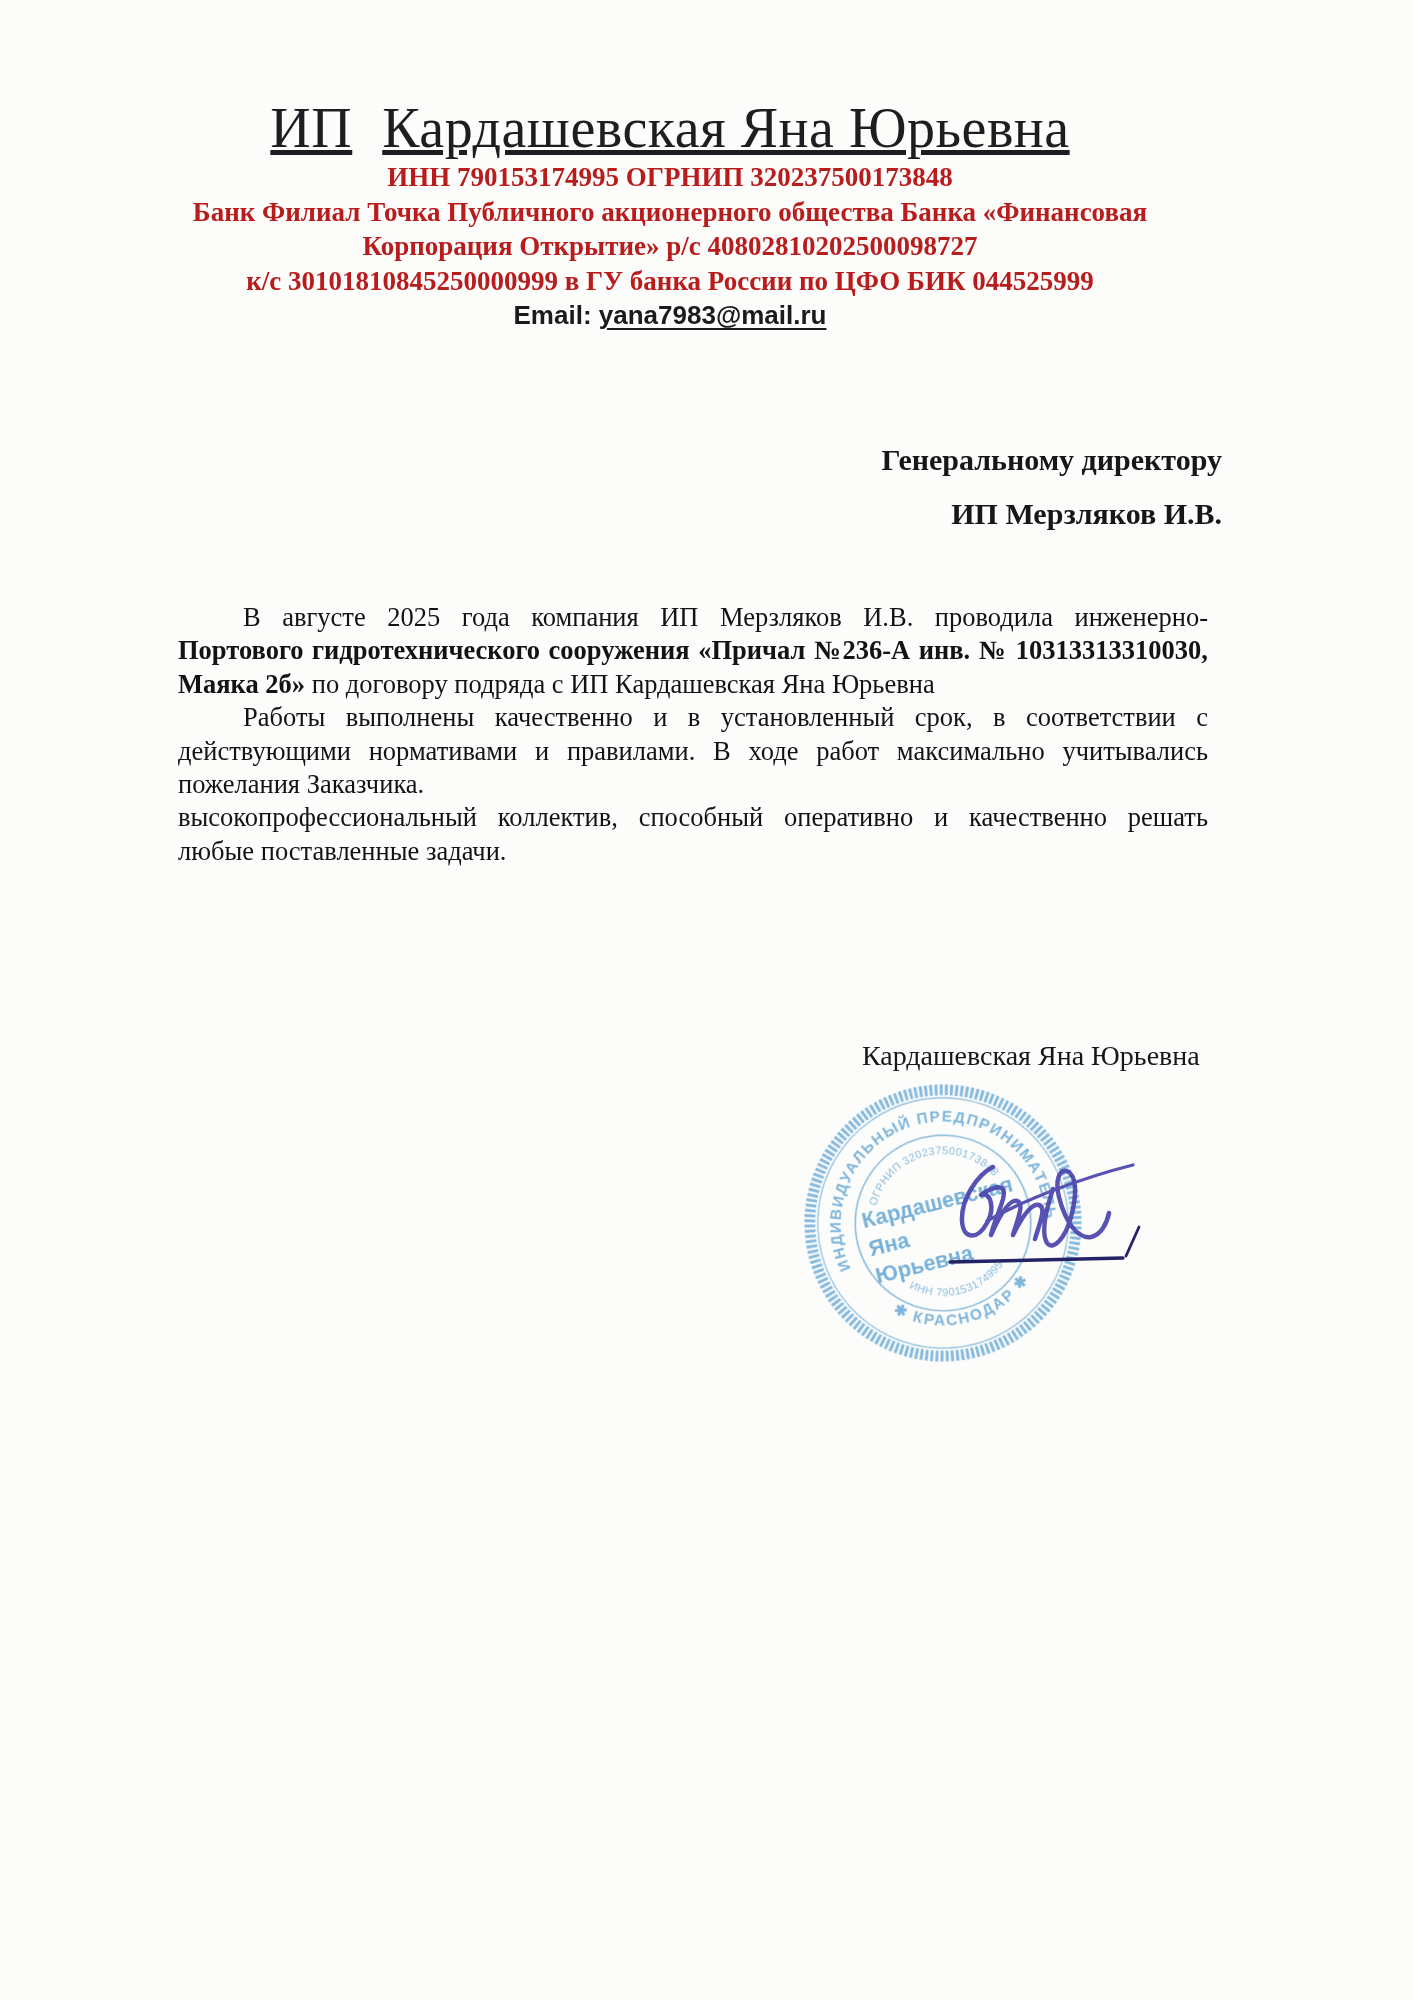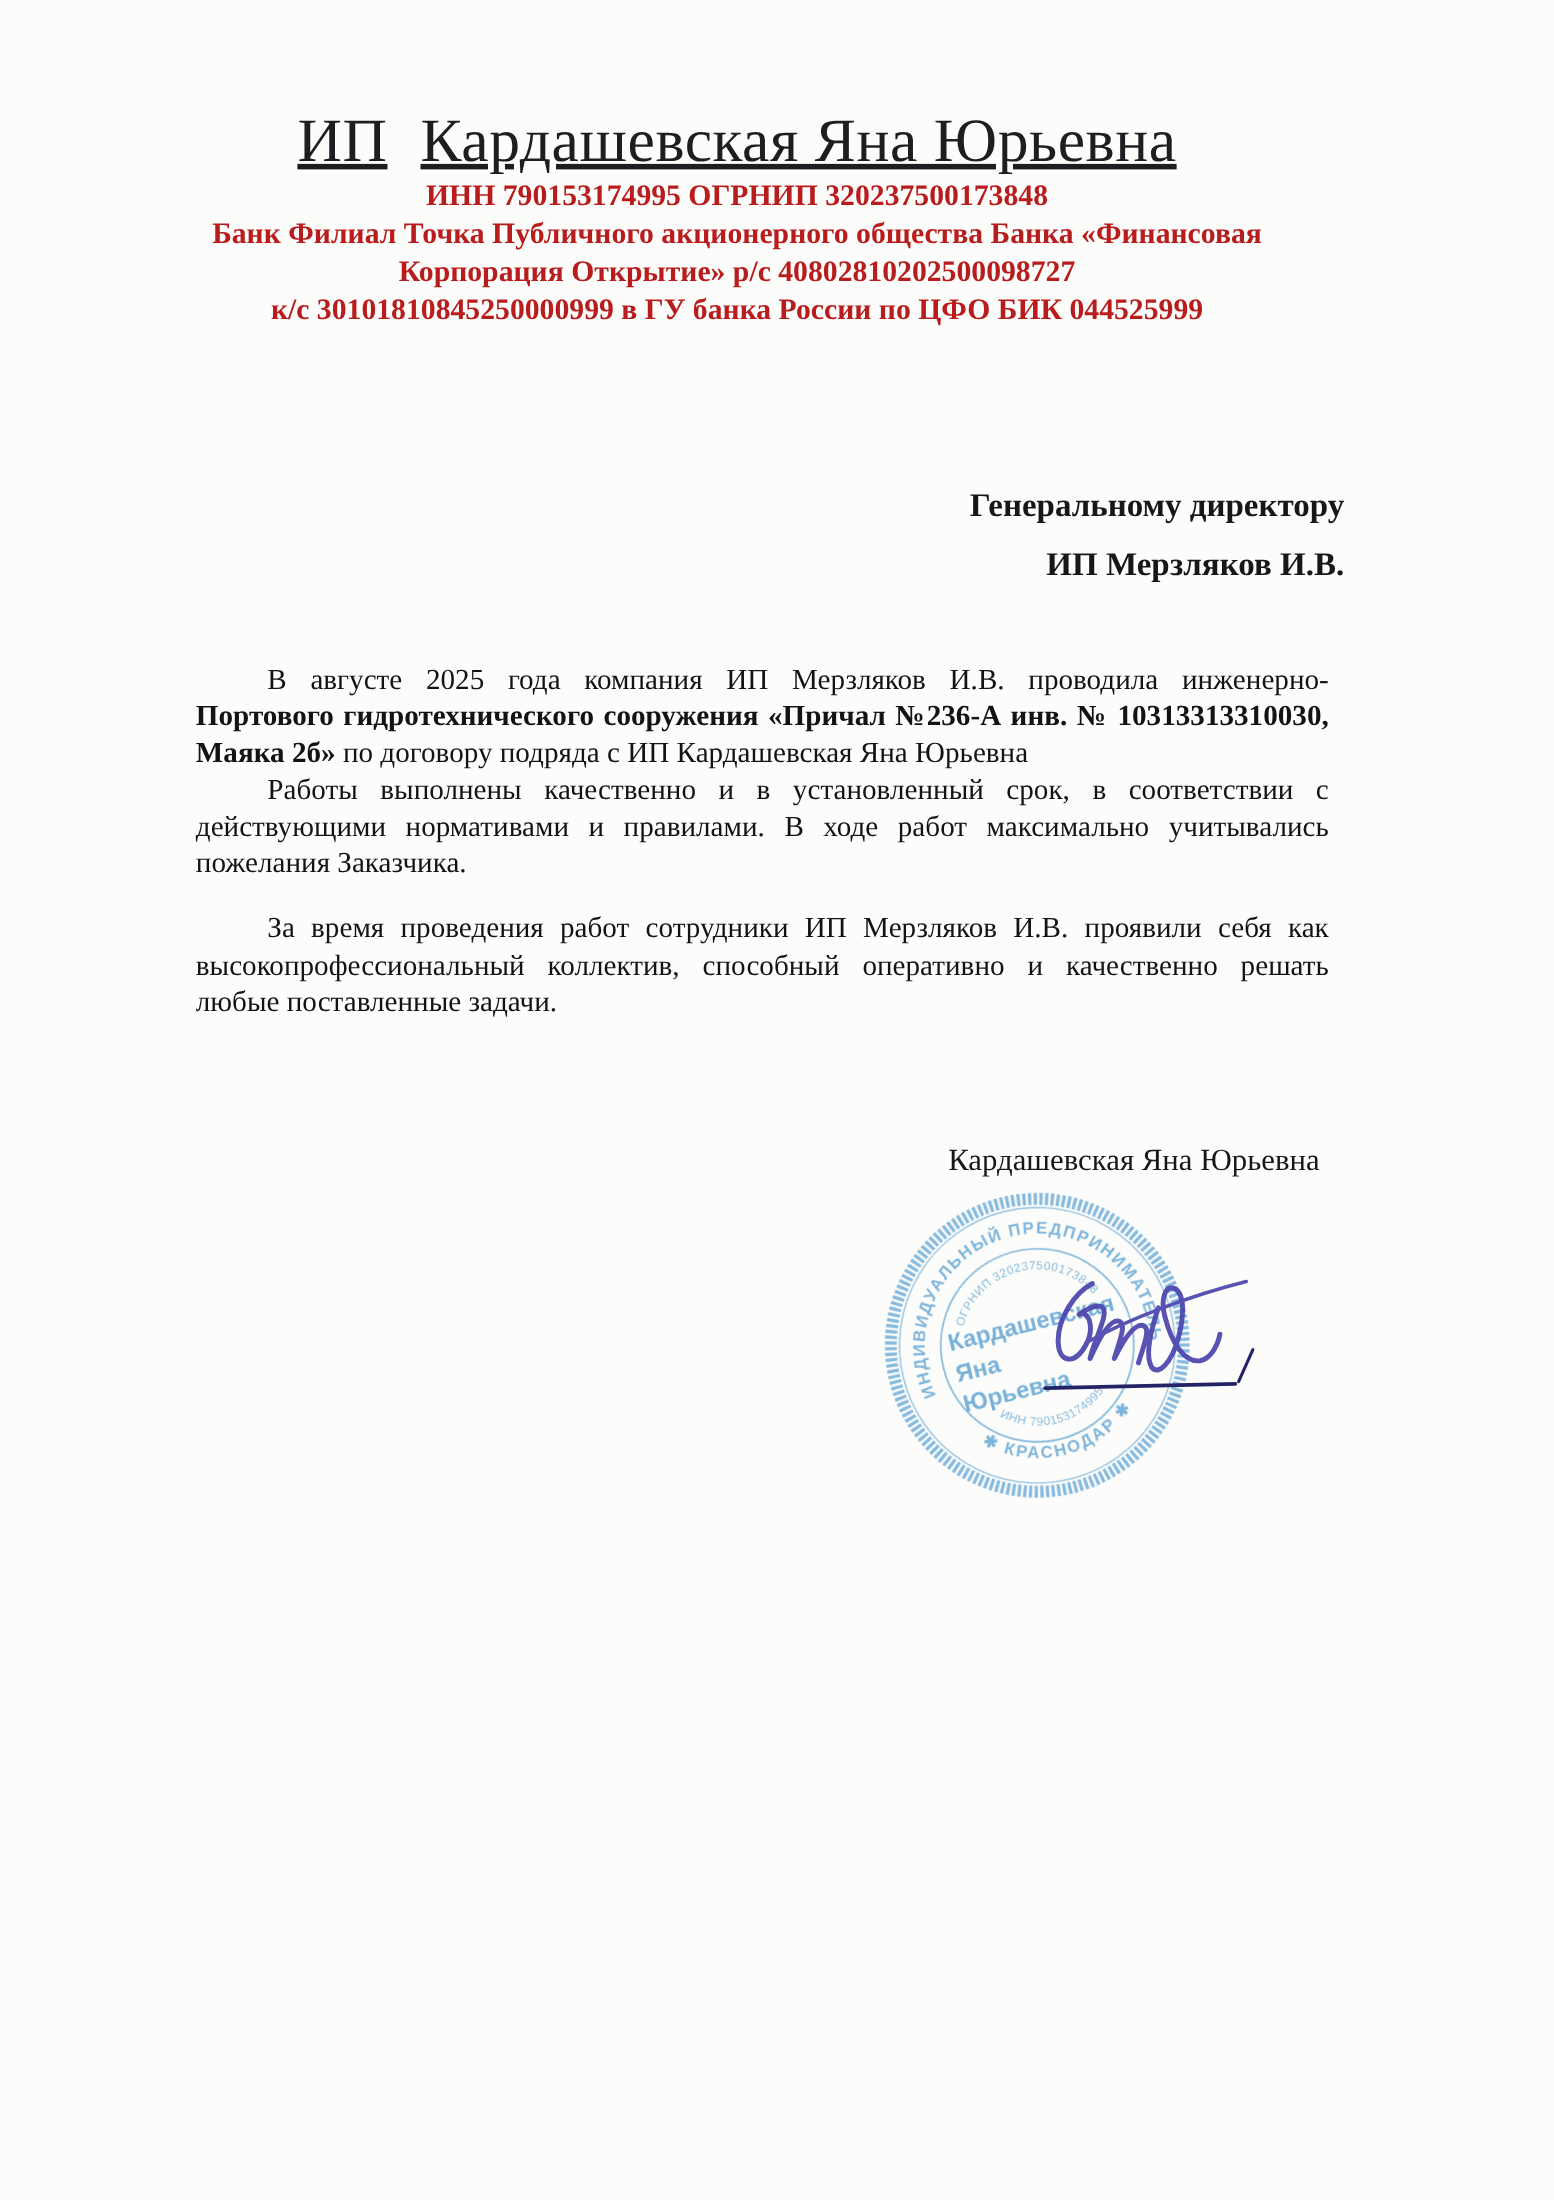--- a/index.html
+++ b/index.html
@@ -76,35 +76,38 @@
 <div class="page">
 
   <div class="letterhead">
     <div class="title">
       <span class="prefix">ИП</span><span>Кардашевская Яна Юрьевна</span>
     </div>
     <div class="hline">ИНН 790153174995 ОГРНИП 320237500173848</div>
     <div class="hline">Банк Филиал Точка Публичного акционерного общества Банка «Финансовая</div>
     <div class="hline">Корпорация Открытие» р/с 40802810202500098727</div>
     <div class="hline">к/с 30101810845250000999 в ГУ банка России по ЦФО БИК 044525999</div>
+    <div class="email-line">
+      <span>Email:</span>
+      <span class="addr">yana7983@mail.ru</span>
+    </div>
   </div>
 
   <div class="addressee">
     <div class="a1">Генеральному директору</div>
     <div class="a2">ИП Мерзляков И.В.</div>
   </div>
 
   <div class="bodytext" id="body-lines">
       <div class="bline j ind"><span>В августе 2025 года компания ИП Мерзляков И.В. проводила инженерно-</span></div>
       <div class="bline j"><span class="b">Портового гидротехнического сооружения «Причал №236-А инв. № 10313313310030,</span></div>
       <div class="bline"><span class="b">Маяка 2б»</span><span> по договору подряда с ИП Кардашевская Яна Юрьевна</span></div>
       <div class="bline j ind"><span>Работы выполнены качественно и в установленный срок, в соответствии с</span></div>
       <div class="bline j"><span>действующими нормативами и правилами. В ходе работ максимально учитывались</span></div>
       <div class="bline"><span>пожелания Заказчика.</span></div>
-      <div class="bline j ind gap"><span>За время проведения работ сотрудники ИП Мерзляков И.В. проявили себя как</span></div>
       <div class="bline j"><span>высокопрофессиональный коллектив, способный оперативно и качественно решать</span></div>
       <div class="bline"><span>любые поставленные задачи.</span></div>
     </div>
 
   <div class="signer">Кардашевская Яна Юрьевна</div>
 
   <svg class="stamp" viewBox="0 0 290 290">
     <g fill="none" stroke="#4f9bd1">
       <circle cx="145" cy="145" r="135" stroke-width="11" stroke-dasharray="3 2.2" opacity=".8"></circle>
       <circle cx="145" cy="145" r="127" stroke-width="1.3" opacity=".7"></circle>

